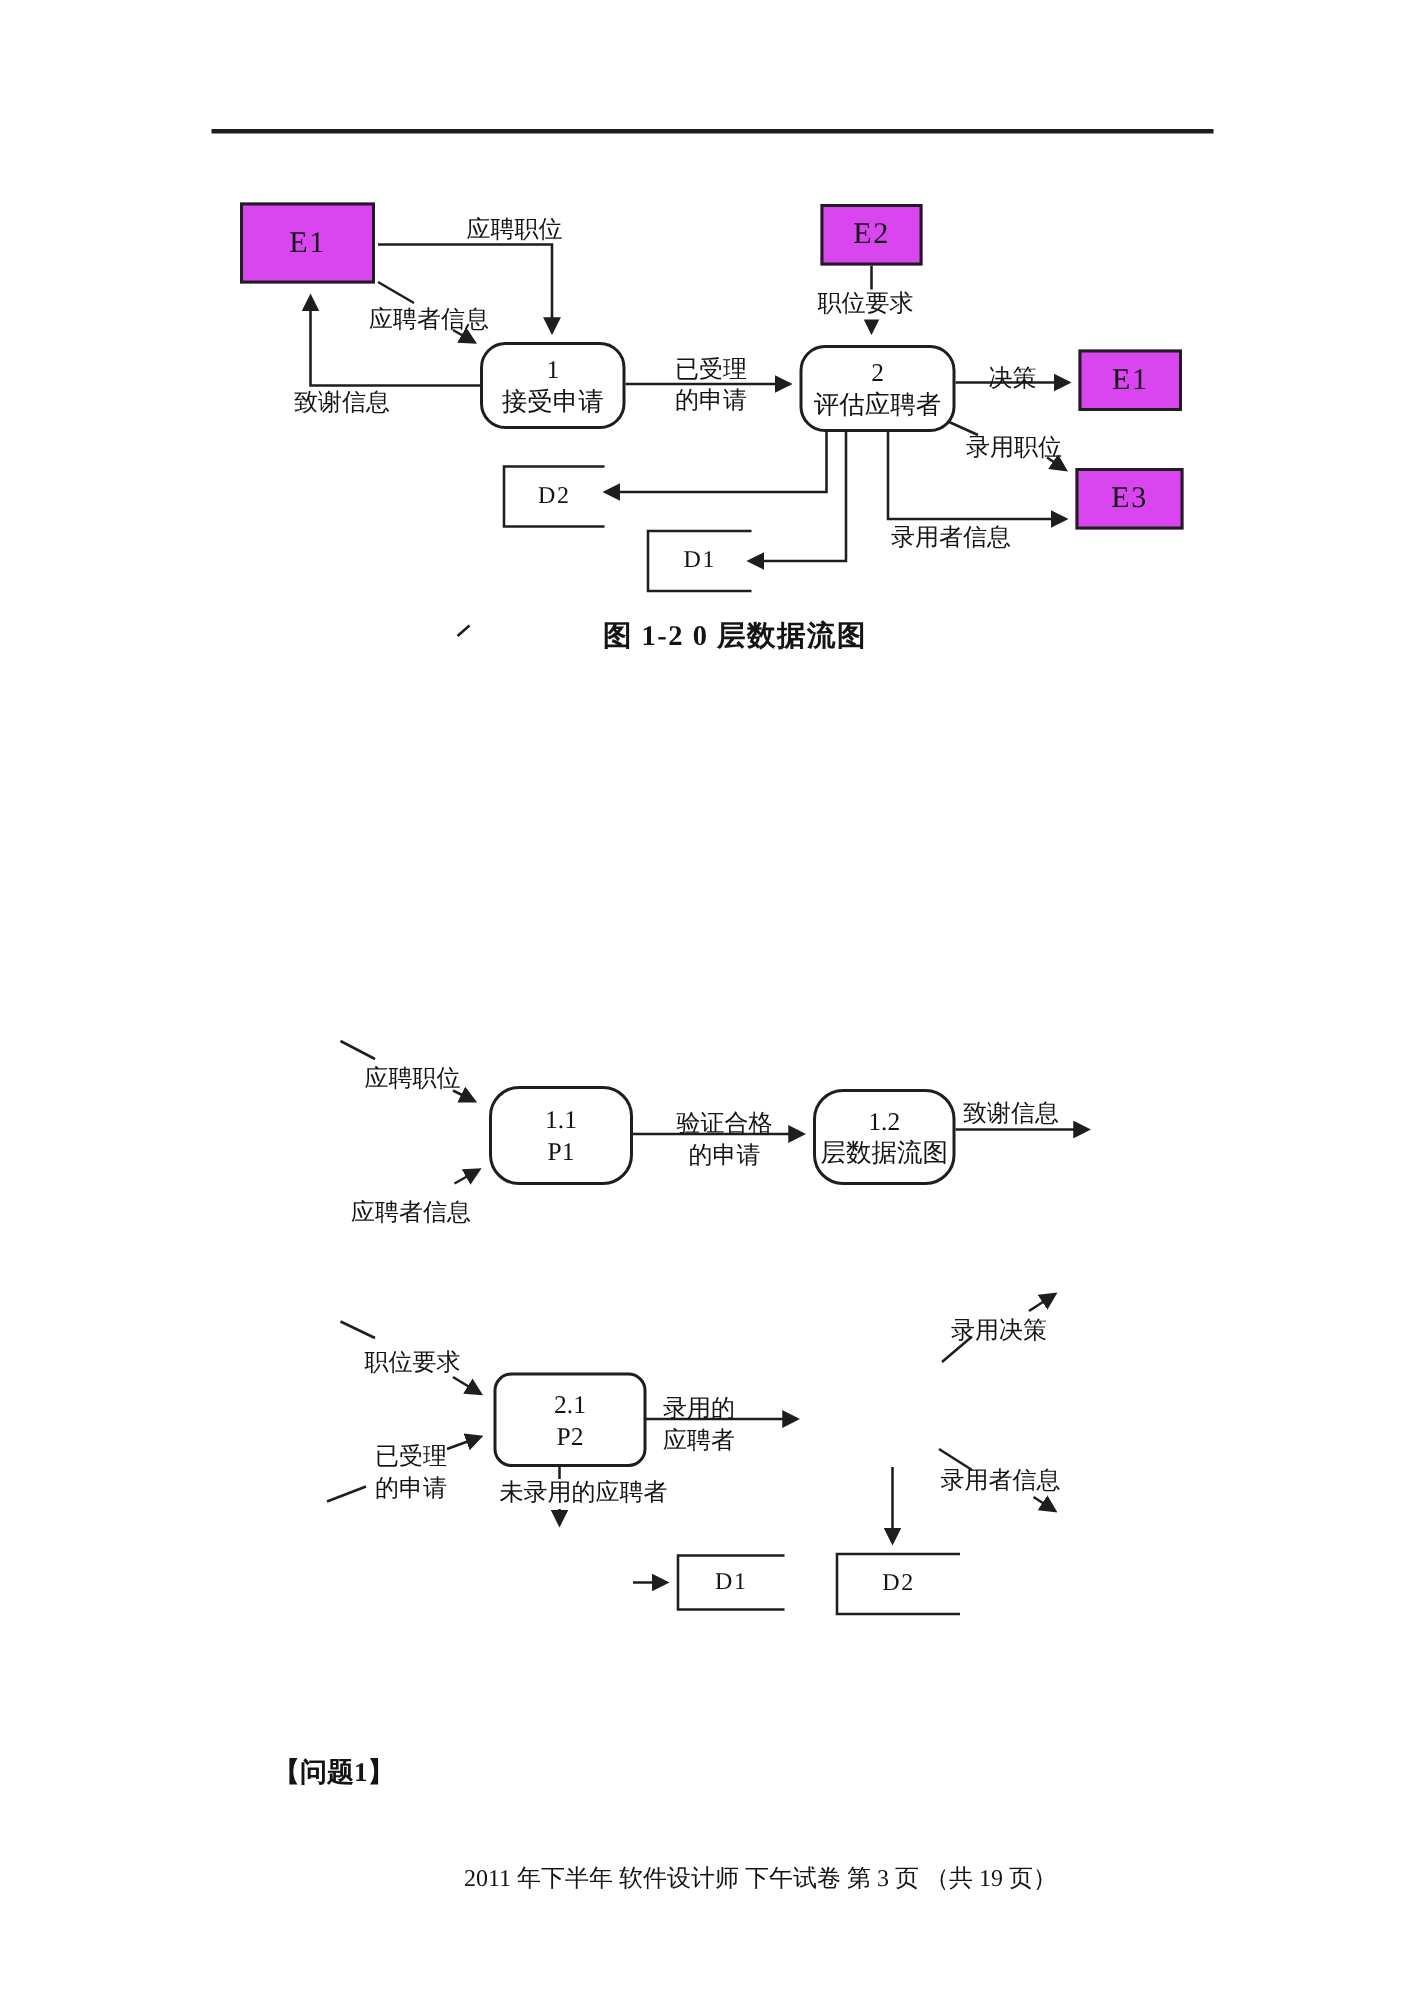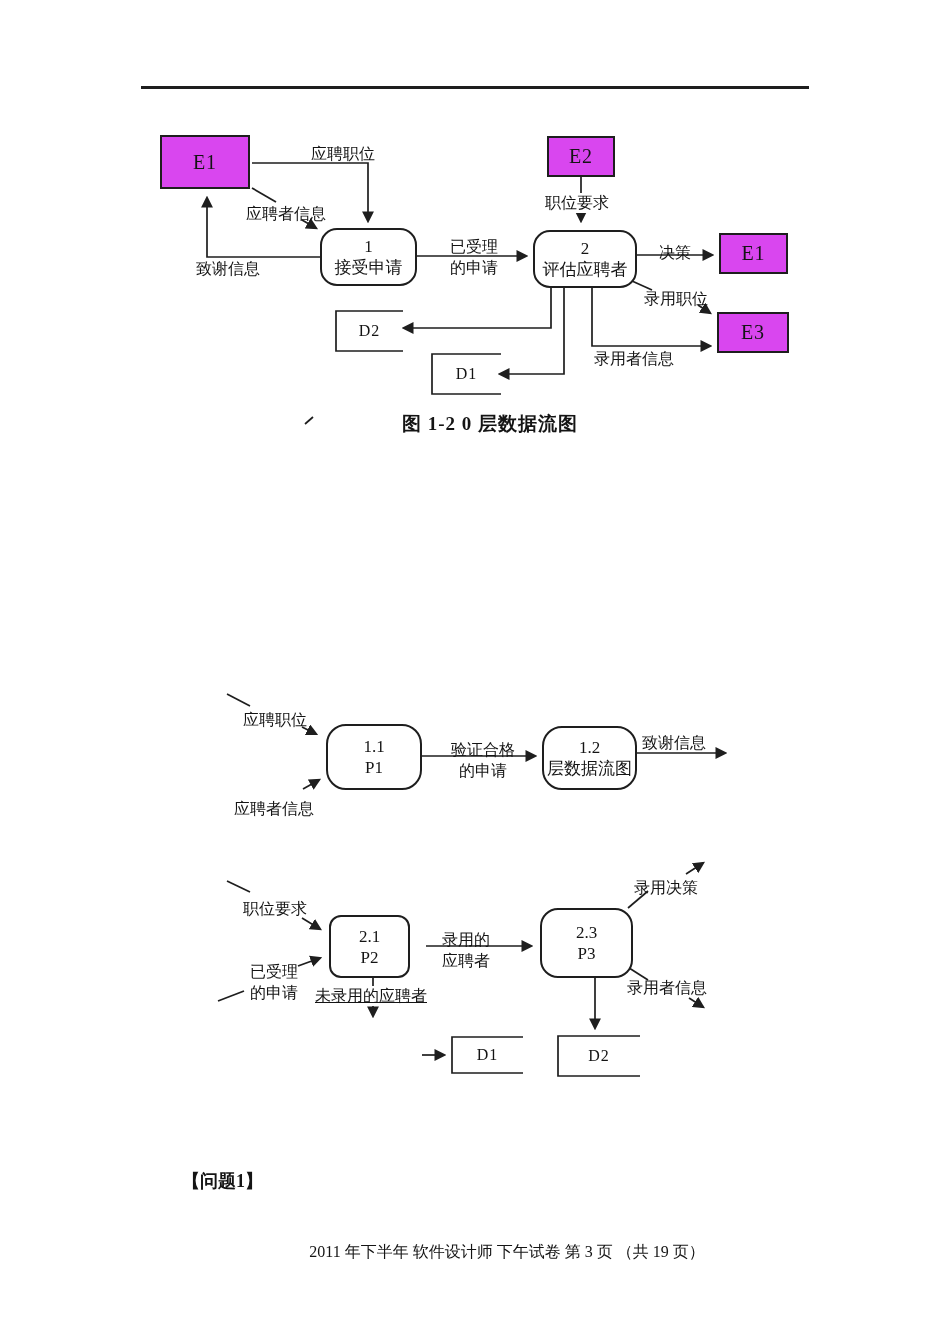--- a/index.html
+++ b/index.html
@@ -127,27 +127,23 @@
   <div class="cap" style="left:340px;top:411px;width:300px;">图 1-2   0 层数据流图</div>
 
   <div class="proc" style="left:326px;top:724px;width:96px;height:66px;border-radius:20px;">
     <span>1.1</span>
     <span>P1</span>
   </div>
   <div class="proc" style="left:542px;top:726px;width:95px;height:64px;border-radius:20px;">
     <span>1.2</span>
     <span>层数据流图</span>
   </div>
-  <div class="proc" style="left:329px;top:915px;width:81px;height:63px;border-radius:12px;">
+  <div class="proc" style="left:329px;top:915px;width:102px;height:63px;border-radius:12px;">
     <span>2.1</span>
     <span>P2</span>
-  </div>
-  <div class="proc" style="left:540px;top:908px;width:93px;height:70px;border-radius:18px;">
-    <span>2.3</span>
-    <span>P3</span>
   </div>
 
   <div class="dtxt" style="left:452px;top:1037px;width:71px;height:36px;">
       <span>D1</span>
     </div>
   <div class="dtxt" style="left:558px;top:1036px;width:82px;height:40px;">
       <span>D2</span>
     </div>
 
   <div class="lbl" style="left:243px;top:710px;">应聘职位</div>
@@ -161,19 +157,19 @@
   <div class="lbl2" style="left:246px;top:961px;width:56px;">
     <span>已受理</span>
     <span>的申请</span>
   </div>
   <div class="lbl2" style="left:438px;top:929px;width:56px;">
     <span>录用的</span>
     <span>应聘者</span>
   </div>
   <div class="lbl" style="left:634px;top:878px;">录用决策</div>
   <div class="lbl" style="left:627px;top:978px;">录用者信息</div>
-  <div class="lbl masked" style="left:314px;top:986px;text-decoration:underline;">未录用的应聘者</div>
+  <div class="lbl masked" style="left:332px;top:986px;">未录用的应聘者</div>
 
 
   <div class="heading" style="left:142px;top:1169px;">【问题1】</div>
   <div class="footer" style="left:0;top:1242px;width:950px;">2011 年下半年 软件设计师 下午试卷 第 3 页 （共 19 页）</div>
 
 </div>
 
 </body></html>

